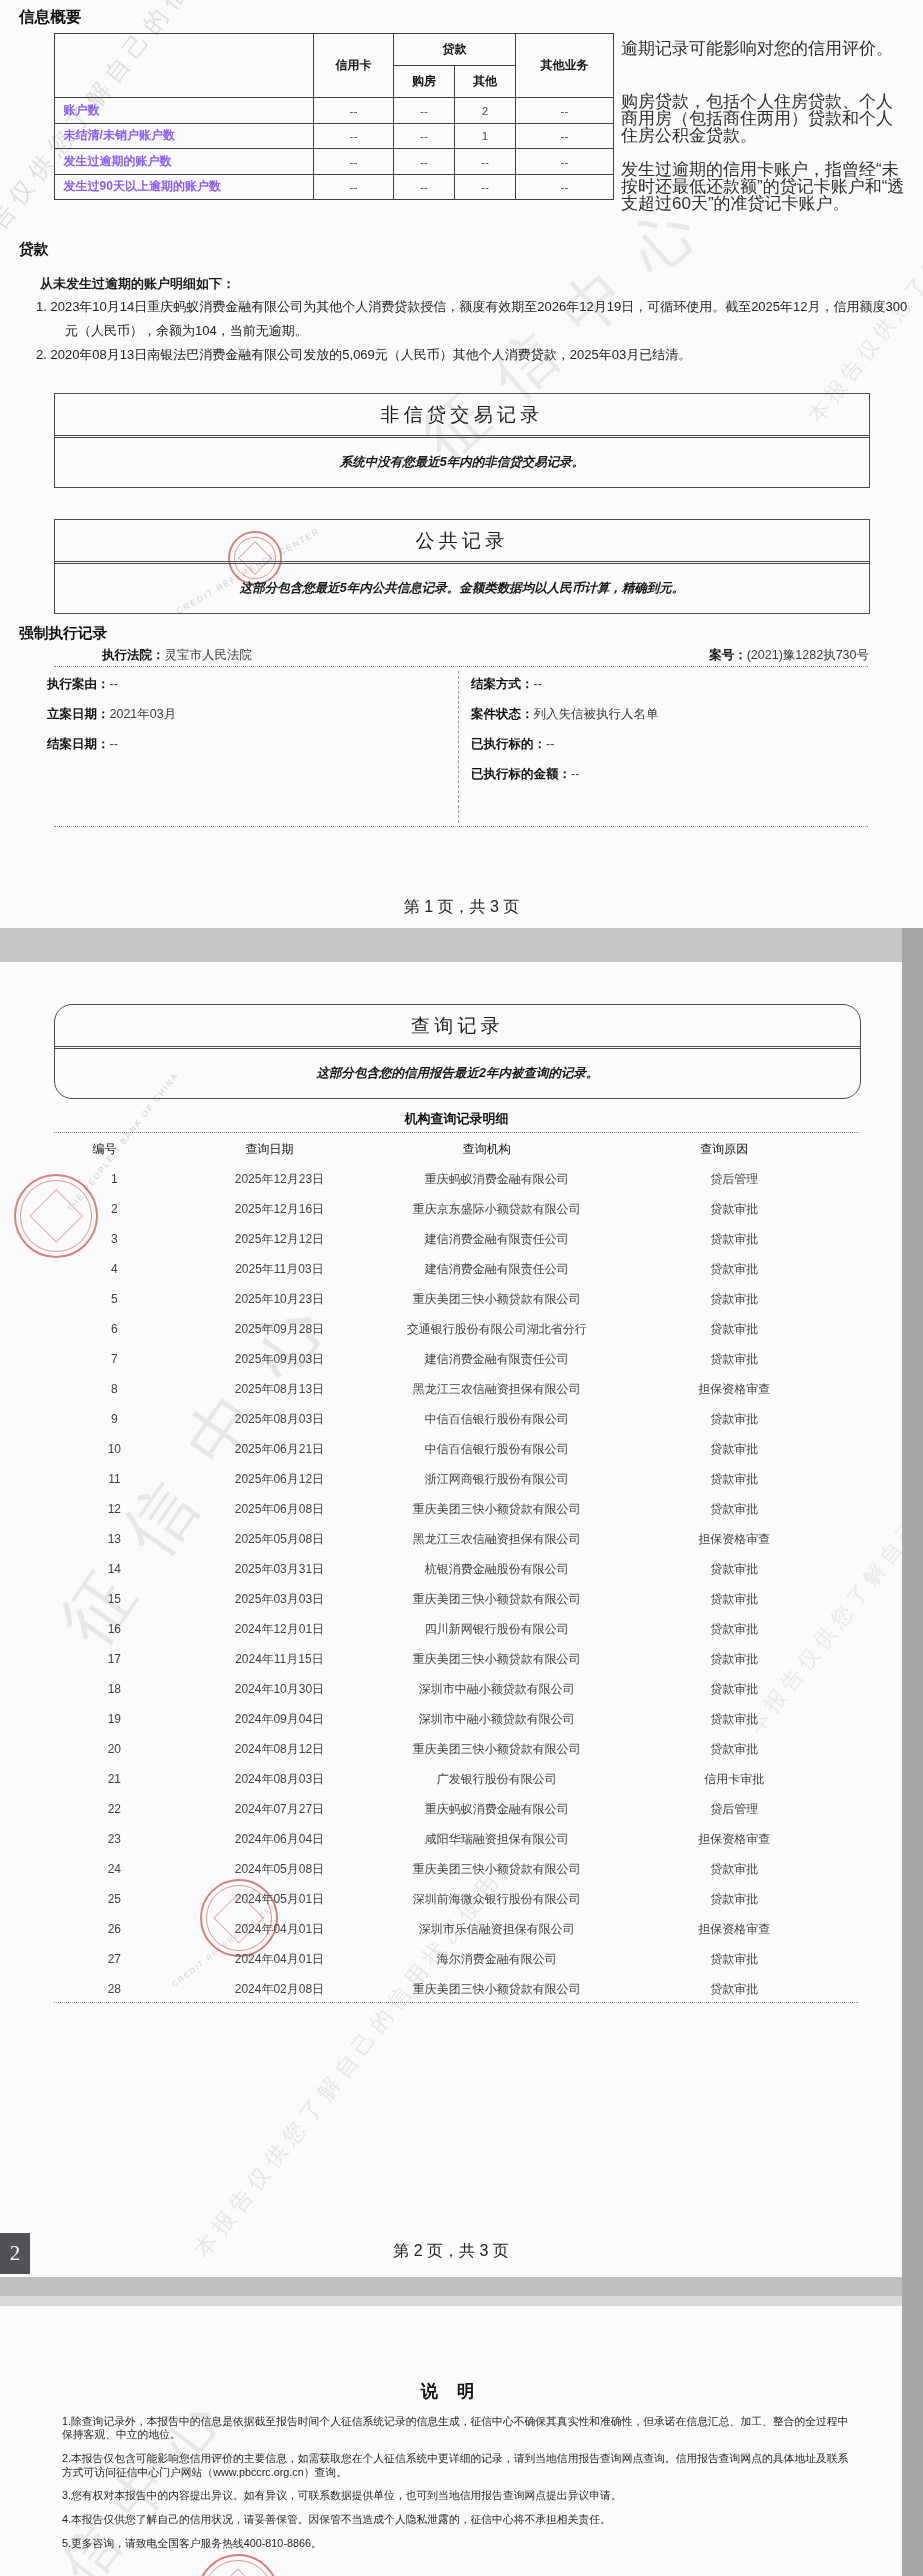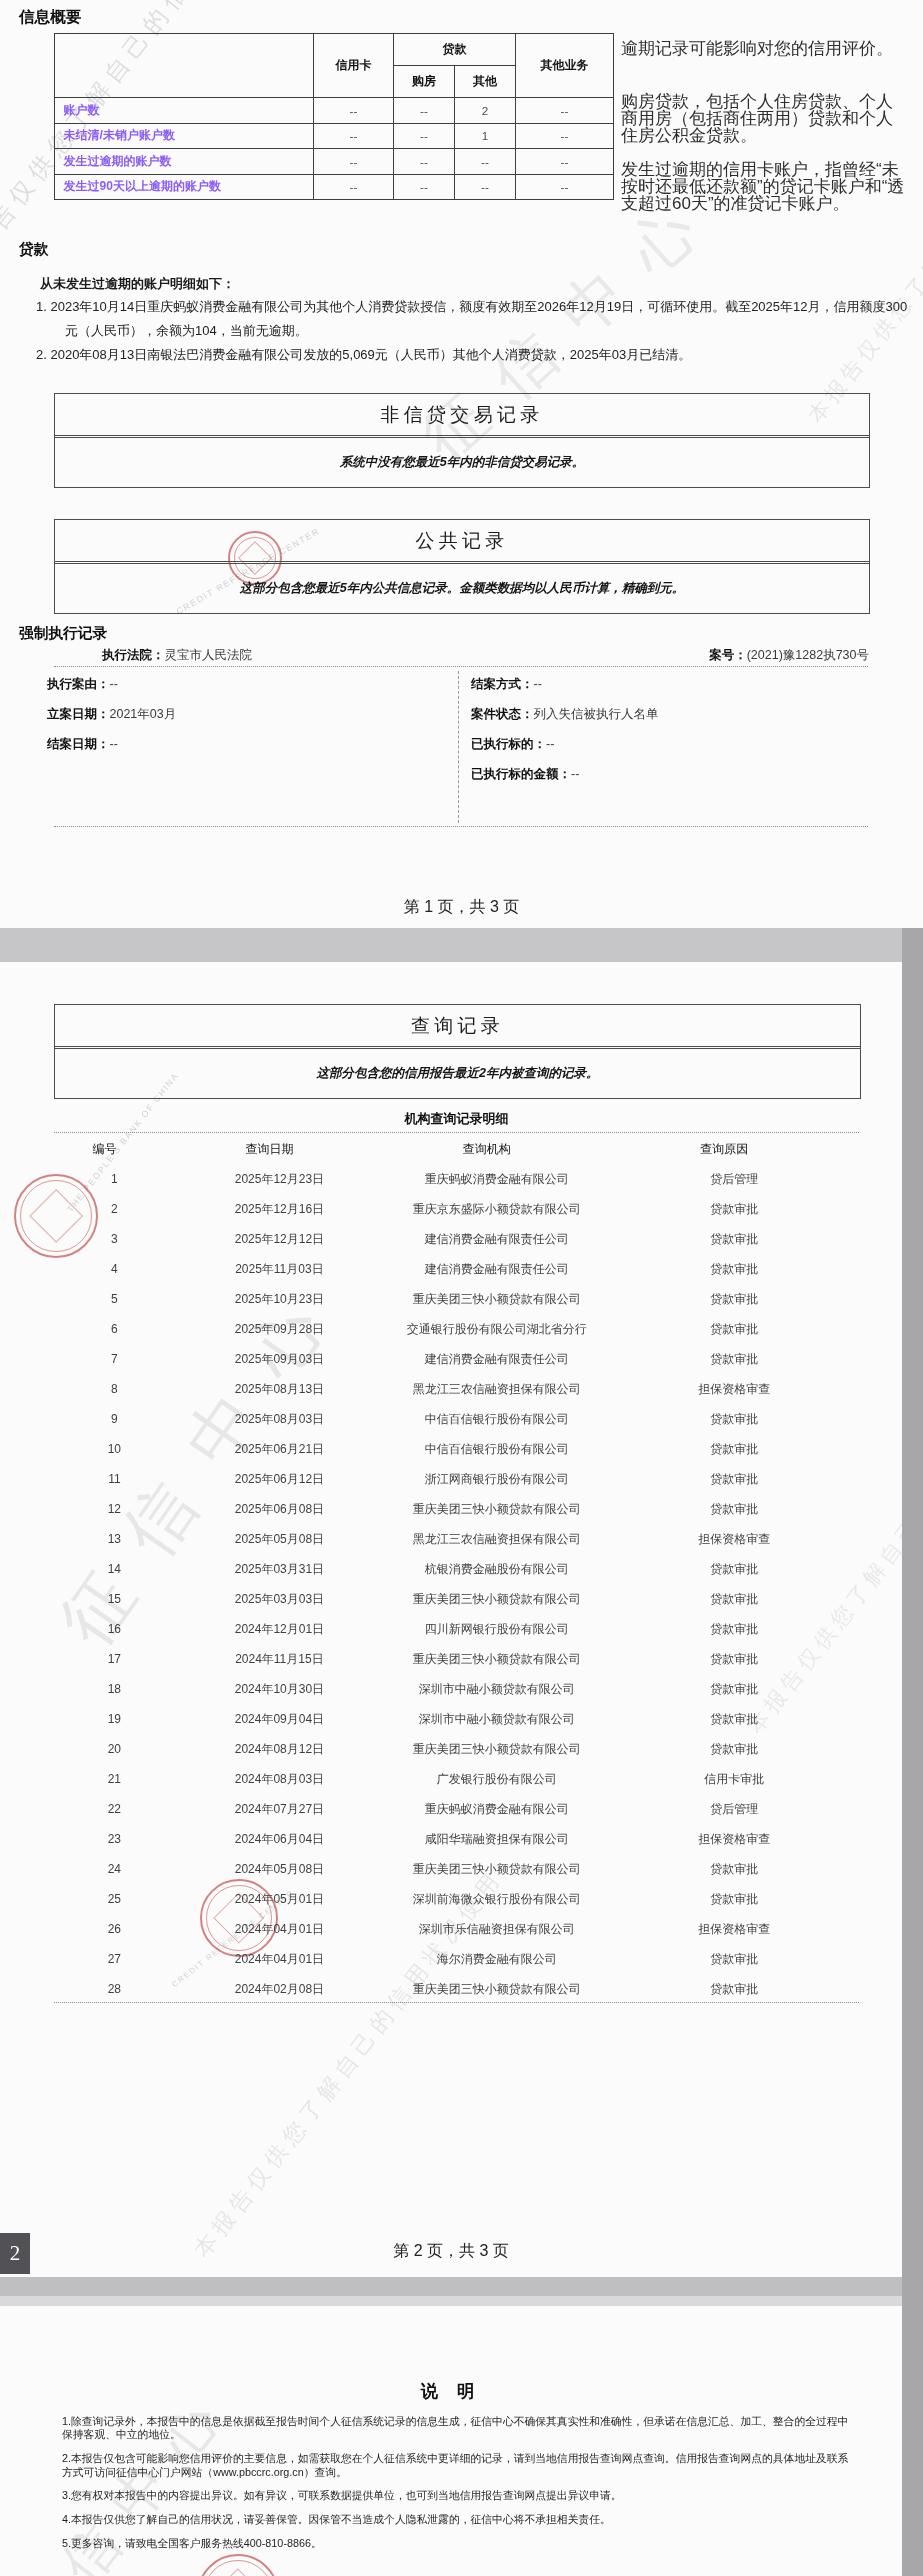--- a/index.html
+++ b/index.html
@@ -36,21 +36,21 @@
 
   .note-block{position:absolute;left:621px;width:287px;font-size:17px;line-height:17px;color:#2d2d2d;}
 
   
   .loan-sub{position:absolute;left:40px;top:275px;font-weight:700;font-size:13px;}
   .loan-items{position:absolute;left:36px;top:295px;width:877px;font-size:13px;line-height:24px;color:#222;}
   .loan-items p{margin:0;padding-left:29px;text-indent:-29px;}
 
   
   .box{position:absolute;left:54px;width:814px;border:1.7px solid #4c4c4c;background:transparent;}
-  .box.q{width:805px;}
+  .box.q{width:805px;border-radius:18px;}
   .box-title{height:41px;display:flex;align-items:center;justify-content:center;font-size:19px;
              letter-spacing:4.3px;color:#1c1c1c;border-bottom:3.5px double #4c4c4c;font-weight:500;}
   .box-body{height:49px;display:flex;align-items:center;justify-content:center;font-size:12.5px;
             font-weight:700;font-style:italic;color:#161616;}
 
   
   .dotted{position:absolute;height:0;border-top:1.7px dotted #8a8a8a;}
 
   
   .enf-line{position:absolute;font-size:12.5px;color:#3a3a3a;}

